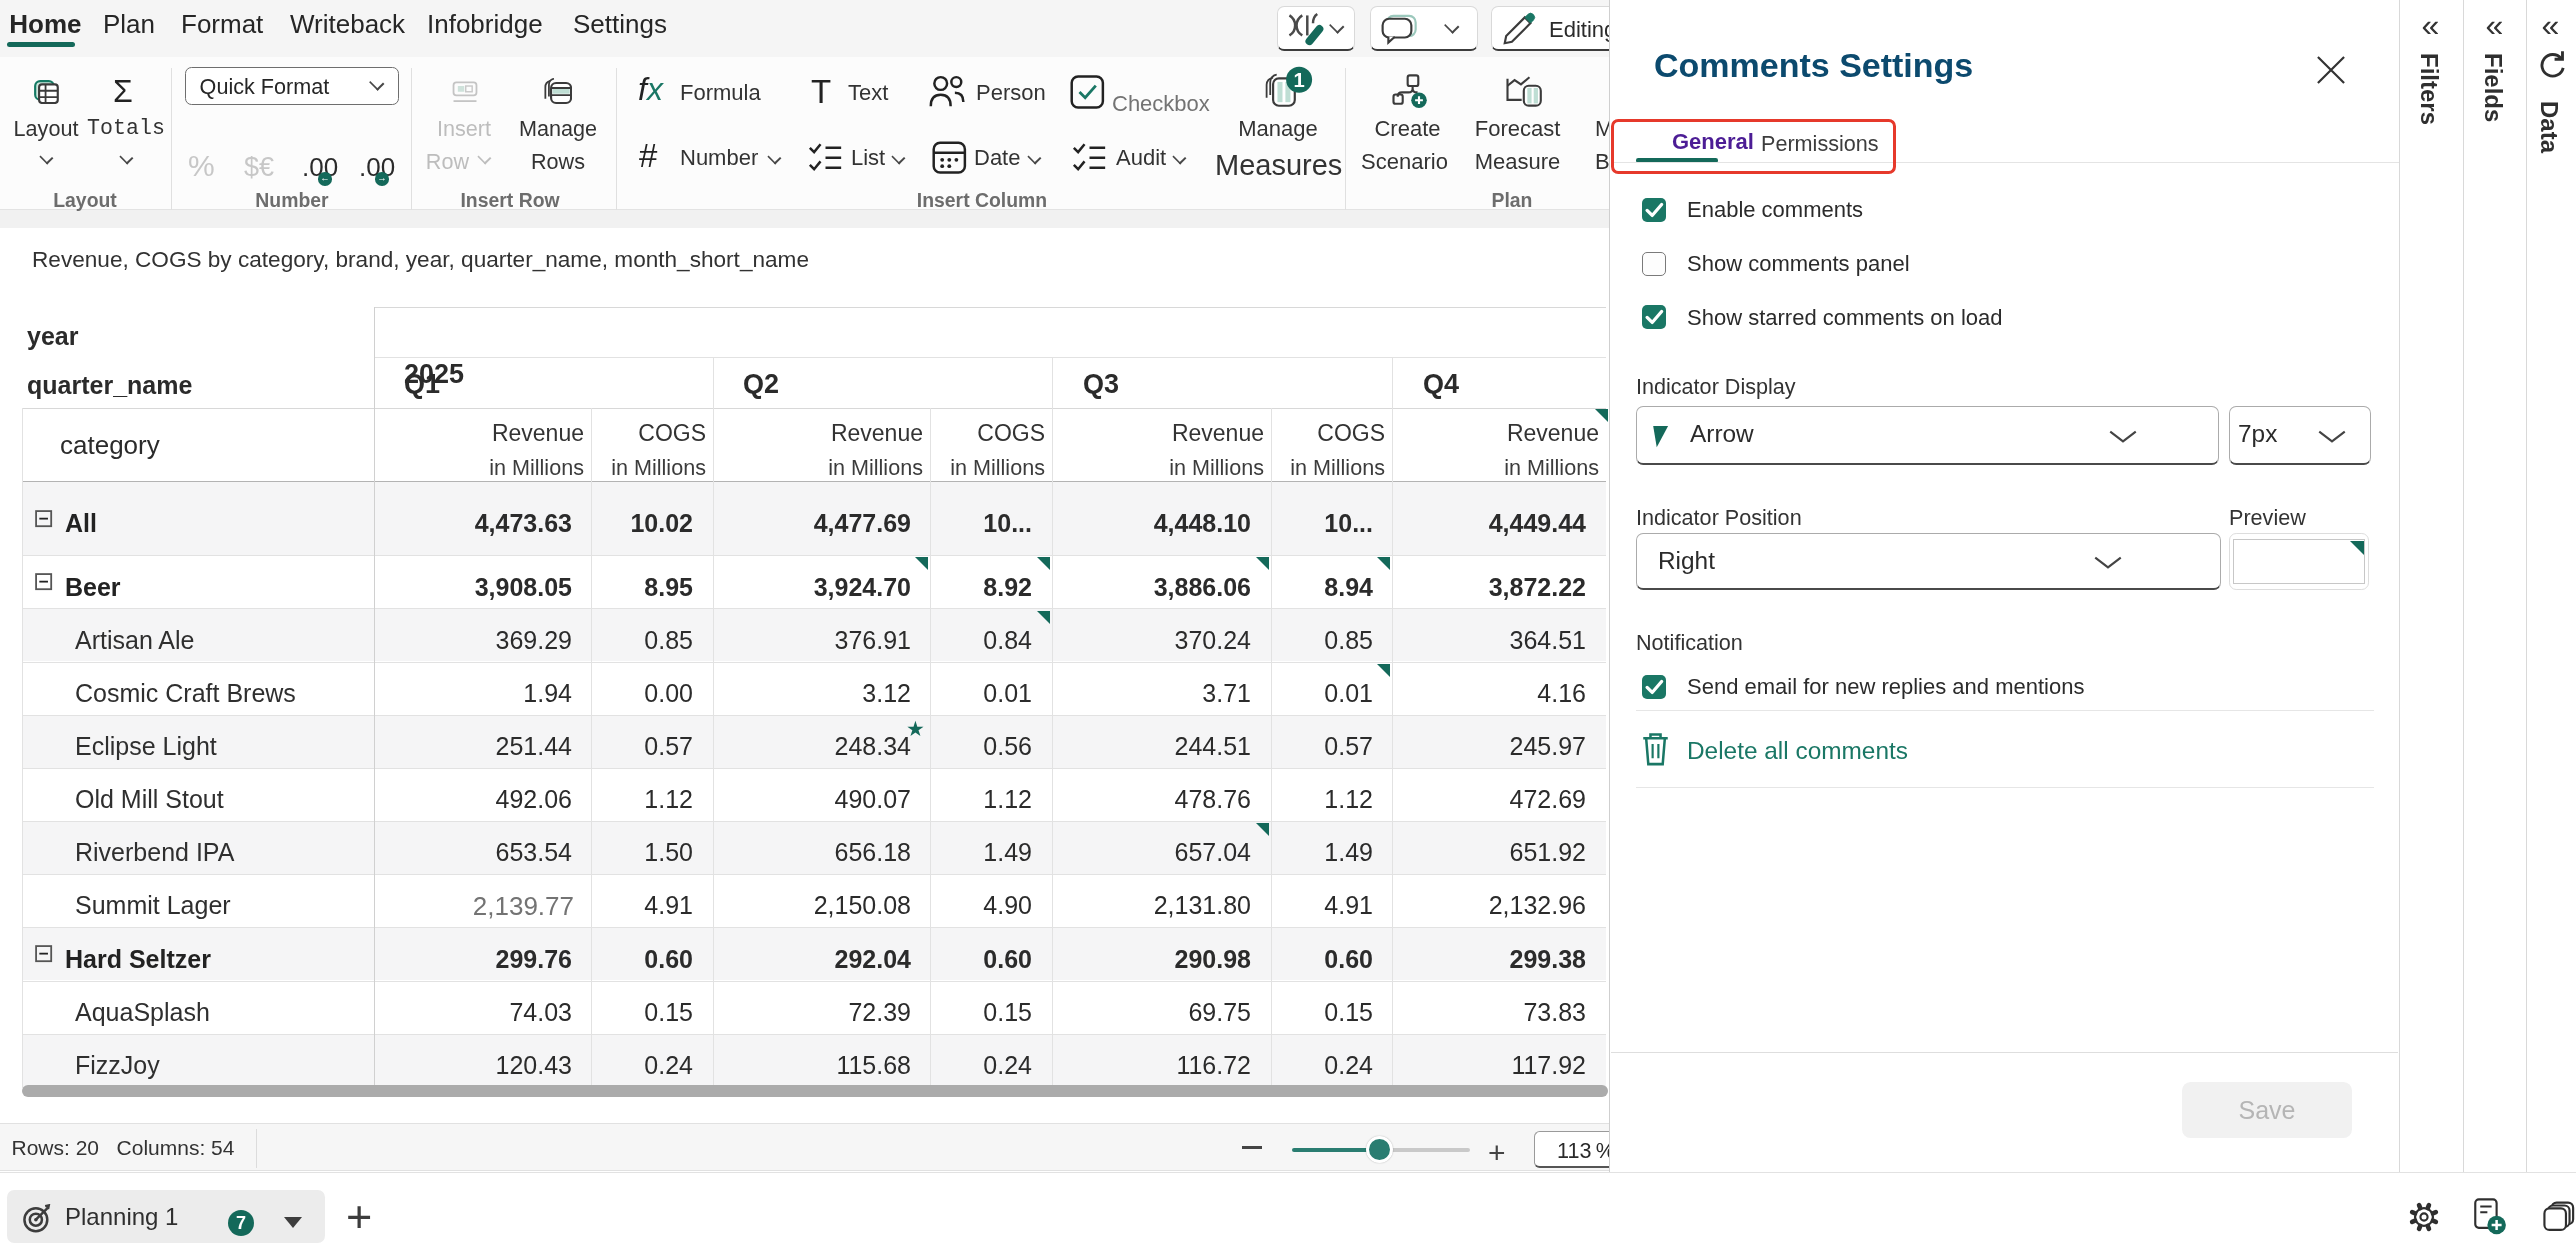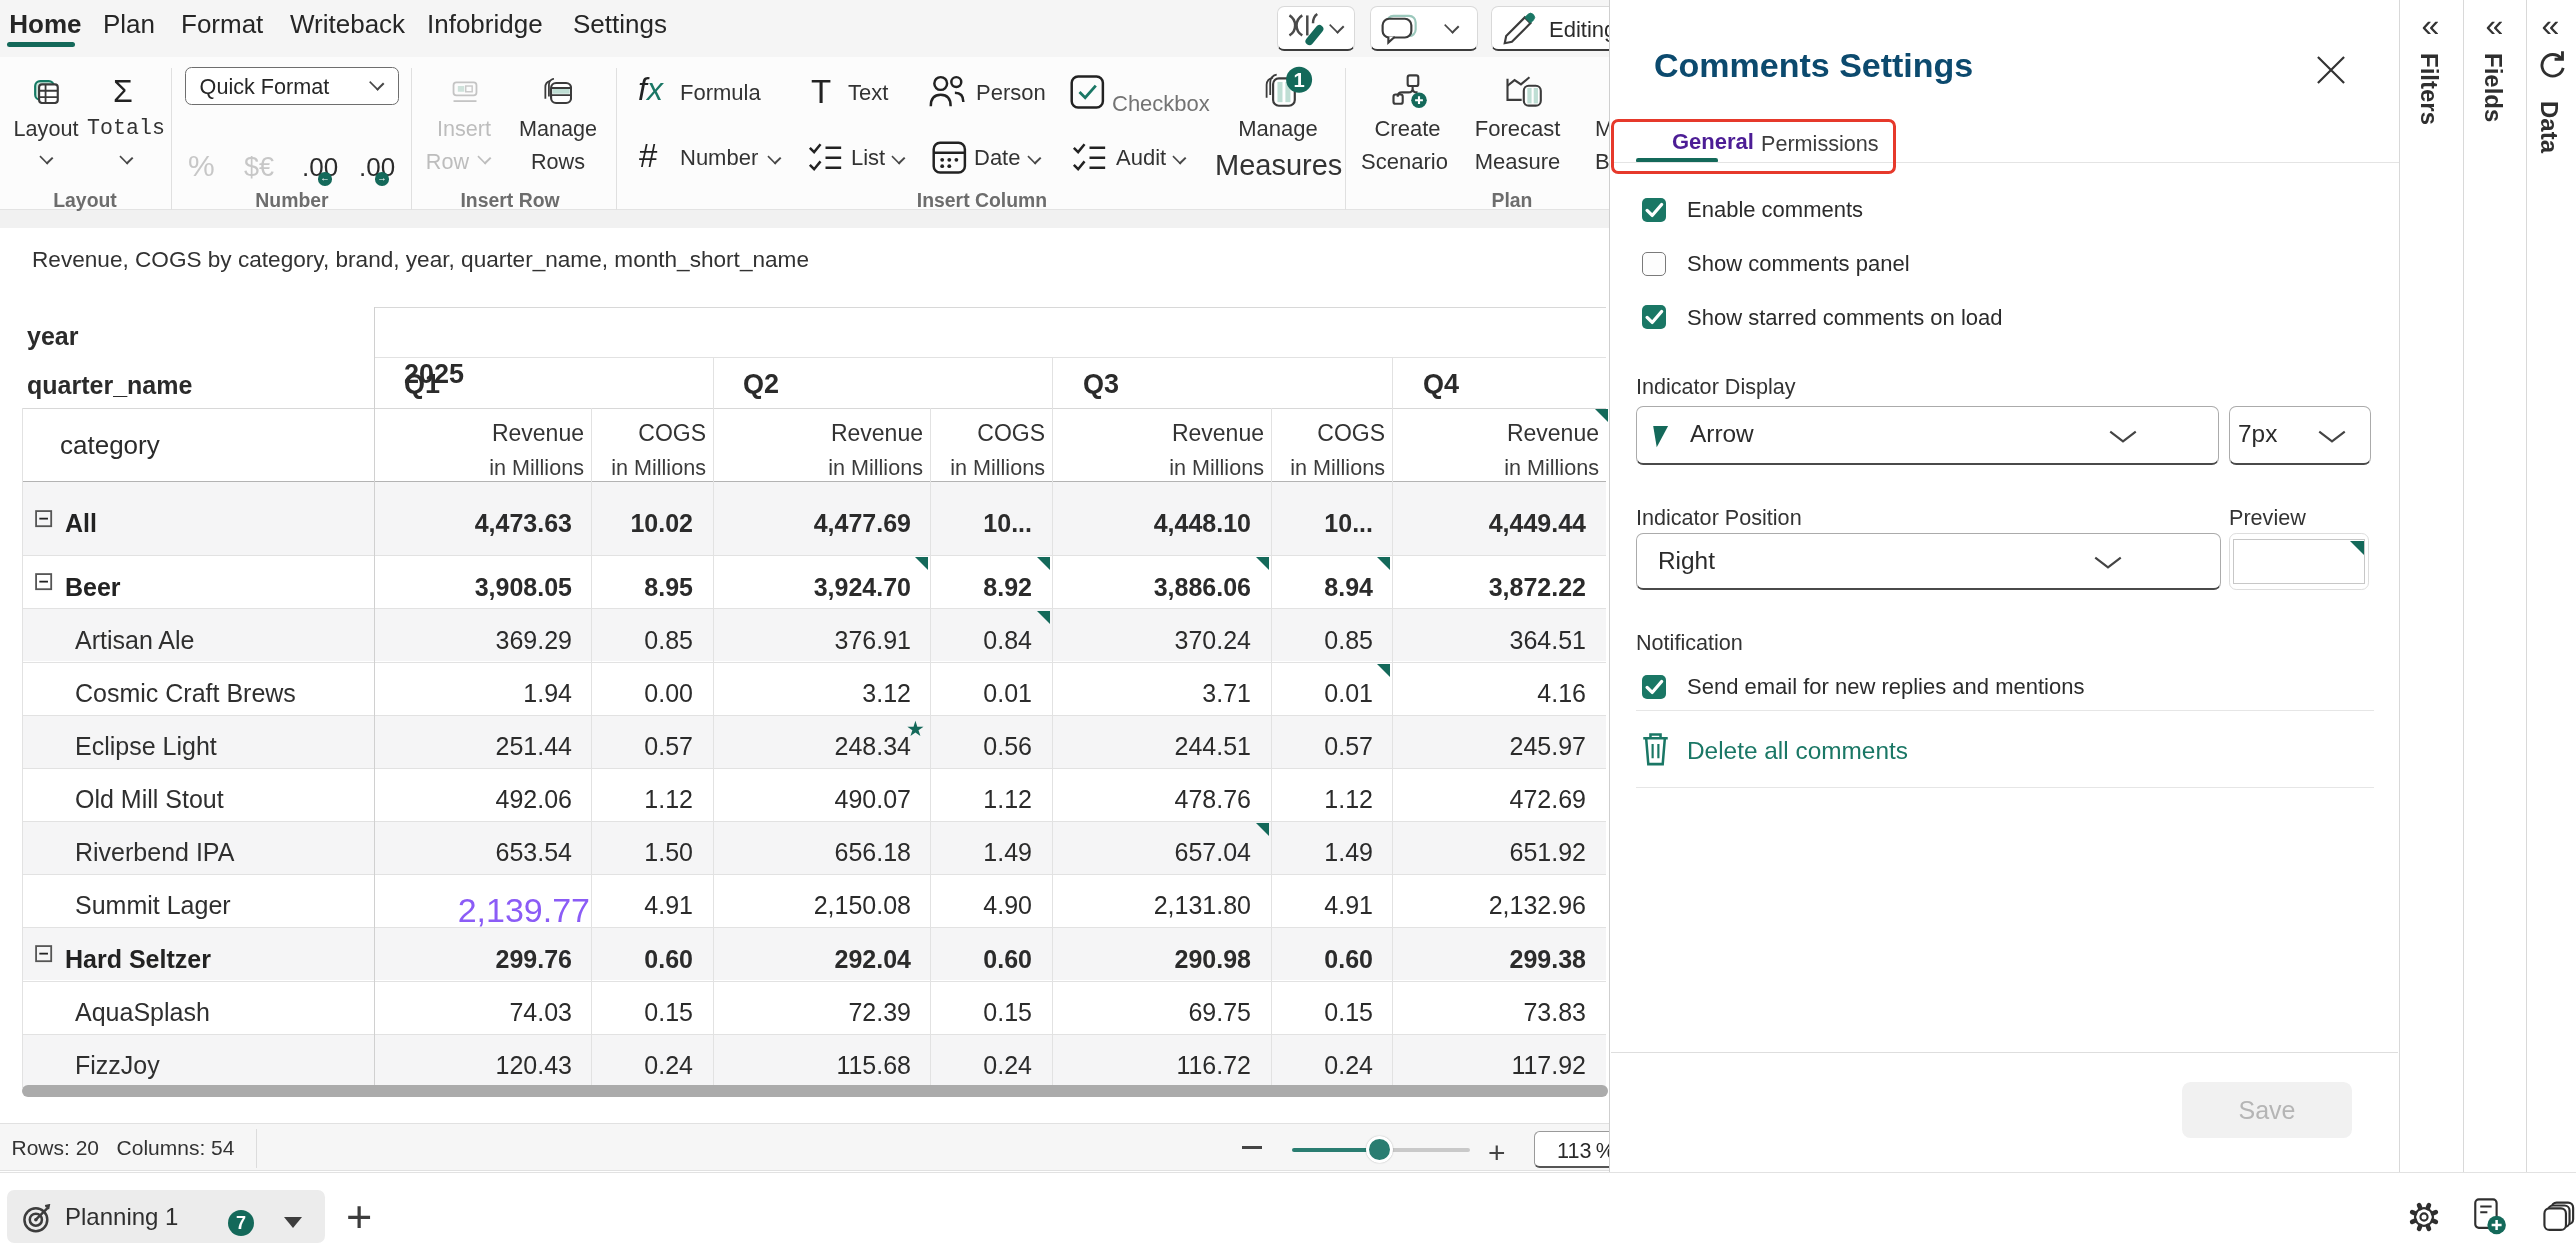--- a/index.html
+++ b/index.html
@@ -282,21 +282,21 @@
 <div class="num" style="left:1397px;top:785px;width:189px;font-size:25px;color:#2b2b2b;">472.69</div>
 <div class="abs" style="left:75px;top:838px;font-size:25px;color:#2f2f2f;">Riverbend IPA</div>
 <div class="num" style="left:383px;top:838px;width:189px;font-size:25px;color:#2b2b2b;">653.54</div>
 <div class="num" style="left:504px;top:838px;width:189px;font-size:25px;color:#2b2b2b;">1.50</div>
 <div class="num" style="left:722px;top:838px;width:189px;font-size:25px;color:#2b2b2b;">656.18</div>
 <div class="num" style="left:843px;top:838px;width:189px;font-size:25px;color:#2b2b2b;">1.49</div>
 <div class="num" style="left:1062px;top:838px;width:189px;font-size:25px;color:#2b2b2b;">657.04</div>
 <div class="num" style="left:1184px;top:838px;width:189px;font-size:25px;color:#2b2b2b;">1.49</div>
 <div class="num" style="left:1397px;top:838px;width:189px;font-size:25px;color:#2b2b2b;">651.92</div>
 <div class="abs" style="left:75px;top:891px;font-size:25px;color:#2f2f2f;">Summit Lager</div>
-<div class="num" style="left:401px;top:891px;width:189px;font-size:34px;color:#8b5cf6;">2,139.77</div>
+<div class="num" style="left:385px;top:891px;width:189px;font-size:26px;color:#737373;">2,139.77</div>
 <div class="num" style="left:504px;top:891px;width:189px;font-size:25px;color:#2b2b2b;">4.91</div>
 <div class="num" style="left:722px;top:891px;width:189px;font-size:25px;color:#2b2b2b;">2,150.08</div>
 <div class="num" style="left:843px;top:891px;width:189px;font-size:25px;color:#2b2b2b;">4.90</div>
 <div class="num" style="left:1062px;top:891px;width:189px;font-size:25px;color:#2b2b2b;">2,131.80</div>
 <div class="num" style="left:1184px;top:891px;width:189px;font-size:25px;color:#2b2b2b;">4.91</div>
 <div class="num" style="left:1397px;top:891px;width:189px;font-size:25px;color:#2b2b2b;">2,132.96</div>
 <svg class="abs" style="left:35px;top:945px;" width="18" height="18" viewBox="0 0 25 25">
     <rect x="1.5" y="1.5" width="21" height="21" fill="none" stroke="#555" stroke-width="2.5"></rect>
     <path d="M6 12 h12" stroke="#222" stroke-width="2.5"></path>
   </svg>

